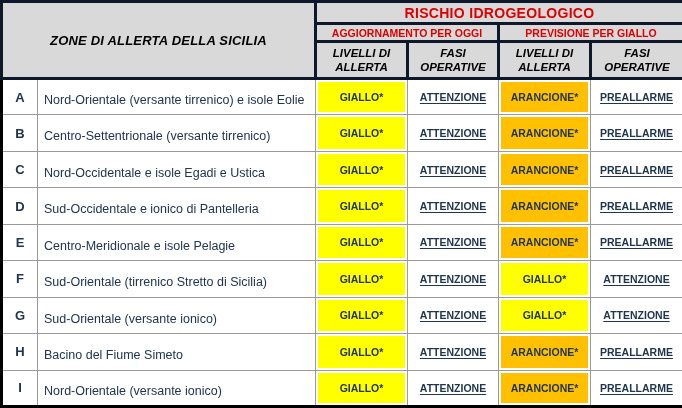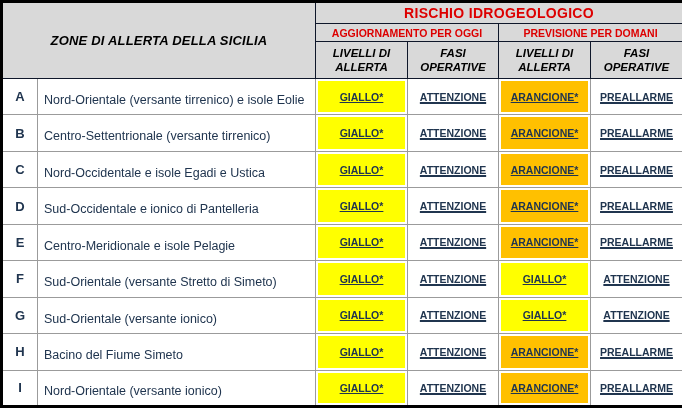--- a/index.html
+++ b/index.html
@@ -10,21 +10,21 @@
     border-collapse: collapse;
     table-layout: fixed;
     width: 682px;
     height: 408px;
     border: 3px solid #000;
   }
 
   
   thead th {
     background: var(--header-bg, #D9D9D9);
-    border: 1px solid #0f172a;
+    border: 3px solid #0f172a;
     padding: 0 2px;
     font-weight: bold;
     text-align: center;
     vertical-align: middle;
   }
   th.zones-title { font-size: 13px; color: #000; letter-spacing: 0.2px; font-style: italic; }
   th.risk-title  { font-size: 14px; color: var(--red-text, #DD0000); letter-spacing: 0.3px; }
   th.group-head  { font-size: 10.5px; color: var(--red-text, #DD0000); text-align: center; }
   th.col-head    { font-size: 11.5px; color: #000; line-height: 1.25; }
   tr.title-row  { height: 22px; }
@@ -43,21 +43,21 @@
     text-align: center;
     font-weight: bold;
     font-size: 13px;
   }
   td.zone {
     text-align: left;
     font-size: 12.5px;
     padding: 10px 4px 2px 6px;
     line-height: 1.25;
   }
-  td.cell { padding: 2px; text-decoration: underline; }           
+  td.cell { padding: 2px; }           
   .fill {
     width: 100%; height: 100%;
     display: flex; align-items: center; justify-content: center;
     font-size: 10.5px; font-weight: bold;
     color: var(--navy-text, #20354F);
     text-align: center;
   }
   .fill.phase { text-decoration: underline; text-underline-offset: 2px; }
 </style>
 </head>
@@ -72,21 +72,21 @@
     <col style="width:92px">
       <col style="width:93px">
   </colgroup>
   <thead>
     <tr class="title-row">
       <th class="zones-title" colspan="2" rowspan="3">ZONE DI ALLERTA DELLA SICILIA</th>
       <th class="risk-title" colspan="4">RISCHIO IDROGEOLOGICO</th>
     </tr>
     <tr class="group-row">
       <th class="group-head" colspan="2">AGGIORNAMENTO PER OGGI</th>
-      <th class="group-head" colspan="2">PREVISIONE PER DOMANI</th>
+      <th class="group-head" colspan="2">PREVISIONE PER GIALLO</th>
     </tr>
     <tr class="cols-row">
       <th class="col-head">LIVELLI DI ALLERTA</th>
       <th class="col-head">FASI OPERATIVE</th>
       <th class="col-head">LIVELLI DI ALLERTA</th>
       <th class="col-head">FASI OPERATIVE</th>
     </tr>
   </thead>
   <tbody>
   <tr>
@@ -169,21 +169,21 @@
     <td class="cell">
       <div class="fill level" style="background: rgb(255, 192, 0);">ARANCIONE*</div>
     </td>
     <td class="cell">
       <div class="fill phase">PREALLARME</div>
     </td>
   </tr>
 
   <tr>
     <td class="letter">F</td>
-    <td class="zone">Sud-Orientale (versante Stretto di Simeto)</td>
+    <td class="zone">Sud-Orientale (tirrenico Stretto di Sicilia)</td>
     <td class="cell">
       <div class="fill level" style="background: rgb(255, 255, 0);">GIALLO*</div>
     </td>
     <td class="cell">
       <div class="fill phase">ATTENZIONE</div>
     </td>
     <td class="cell">
       <div class="fill level" style="background: rgb(255, 255, 0);">GIALLO*</div>
     </td>
     <td class="cell">

